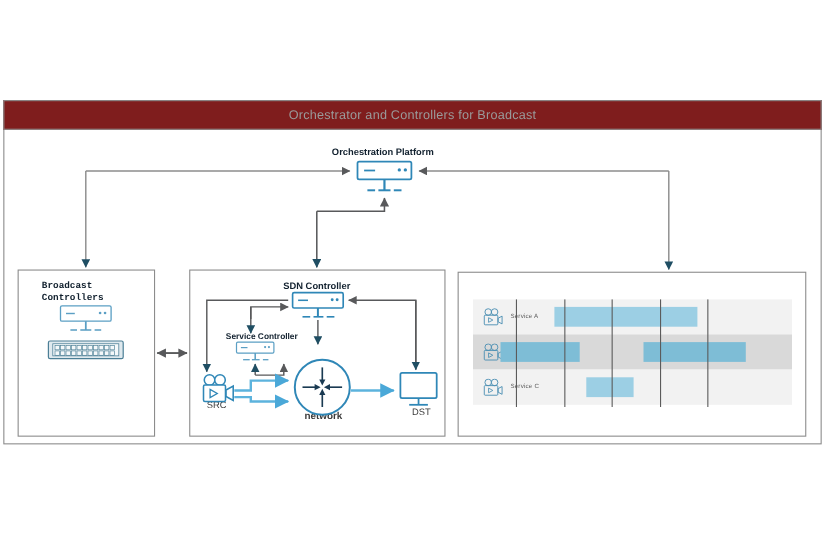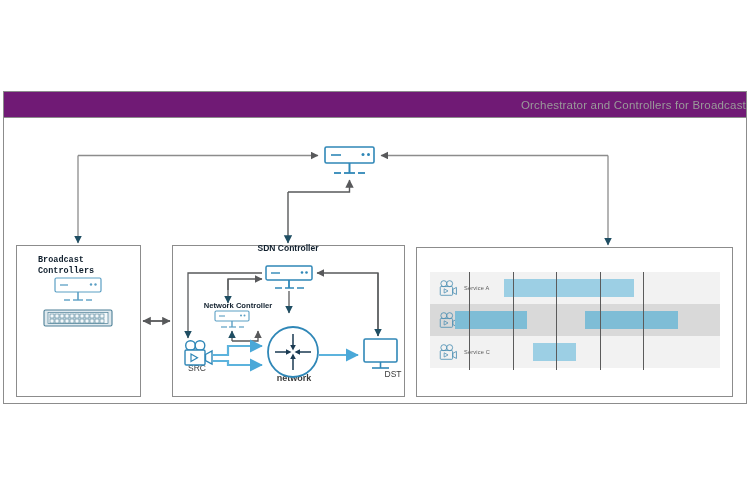--- a/index.html
+++ b/index.html
@@ -1,19 +1,19 @@
 <!DOCTYPE html>
 <html><head>
 <meta charset="utf-8">
 <style>
   html,body{margin:0;padding:0;background:#ffffff;}
   body{width:750px;height:500px;overflow:hidden;font-family:"Liberation Sans",sans-serif;}
   #stage{position:relative;width:750px;height:500px;background:#ffffff;}
   .outer-frame{position:absolute;left:3px;top:91px;width:744px;height:313px;border:1.5px solid #8c8c8c;box-sizing:border-box;background:#fff;}
-  .title-bar{position:absolute;left:3px;top:91px;width:744px;height:27px;border:1.5px solid #8c8c8c;box-sizing:border-box;background:#701a75;display:flex;align-items:center;justify-content:flex-end;}
+  .title-bar{position:absolute;left:3px;top:91px;width:744px;height:27px;border:1.5px solid #8c8c8c;box-sizing:border-box;background:#7f1d1d;display:flex;align-items:center;justify-content:center;}
   .title-bar span{font-size:11.5px;color:#9a9a9a;letter-spacing:.2px;}
   .panel{position:absolute;border:1.5px solid #8c8c8c;box-sizing:border-box;background:#fff;}
   .panel-label{position:absolute;font-size:8.5px;font-weight:bold;color:#11202e;line-height:1.25;font-family:Liberation Mono, monospace;}
   .blk-label{position:absolute;font-size:8.5px;font-weight:bold;color:#11202e;text-align:center;}
   .svg-layer{position:absolute;left:0;top:0;width:750px;height:500px;pointer-events:none;}
   .gantt{position:absolute;overflow:hidden;}
   .grow{position:absolute;left:0;width:100%;display:flex;align-items:center;}
   .grow-label{font-size:5.6px;color:#5a5a5a;margin-left:4px;letter-spacing:.2px;}
   .cam-ico{width:22px;height:17px;margin-left:8px;flex:0 0 auto;}
   .bar{position:absolute;}
@@ -22,34 +22,35 @@
 </head>
 <body>
 
 <div id="stage">
 
   <div class="outer-frame"></div>
   <div class="title-bar">
     <span>Orchestrator and Controllers for Broadcast</span>
   </div>
 
+  <div class="blk-label" style="left:258px;top:133px;width:180px;">Orchestration Platform</div>
 
   <div class="panel" style="left:16px;top:245px;width:125px;height:152px;"></div>
   <div class="panel" style="left:172px;top:245px;width:233px;height:152px;"></div>
   <div class="panel" style="left:416px;top:247px;width:317px;height:150px;"></div>
 
   <div class="panel-label" style="left:38px;top:255px;width:82px;">
     <div>Broadcast</div>
     <div>Controllers</div>
   </div>
-  <div class="blk-label" style="left:228px;top:243px;width:120px;">SDN Controller</div>
-  <div class="blk-label" style="left:193px;top:301px;width:90px;font-size:7.6px;">Network Controller</div>
+  <div class="blk-label" style="left:228px;top:255px;width:120px;">SDN Controller</div>
+  <div class="blk-label" style="left:193px;top:301px;width:90px;font-size:7.6px;">Service Controller</div>
   <div class="blk-label" style="left:182px;top:363px;width:30px;font-weight:normal;font-size:8.5px;color:#3a3a3a;">SRC</div>
   <div class="blk-label" style="left:266px;top:373px;width:56px;font-weight:bold;font-size:9px;color:#3a3a3a;">network</div>
-  <div class="blk-label" style="left:378px;top:369px;width:30px;font-weight:normal;font-size:8.5px;color:#3a3a3a;">DST</div>
+  <div class="blk-label" style="left:368px;top:369px;width:30px;font-weight:normal;font-size:8.5px;color:#3a3a3a;">DST</div>
 
   <div class="gantt" style="left:430px;top:272px;width:290px;height:98px;">
 
     <div class="grow" style="top:0px;height:32px;background:#f2f2f2;">
       <svg class="cam-ico" viewBox="0 0 34 26">
         <circle cx="9" cy="5.5" r="4.6" fill="none" stroke="#4c8fb3" stroke-width="1.3"></circle>
         <circle cx="18" cy="5.5" r="4.6" fill="none" stroke="#4c8fb3" stroke-width="1.3"></circle>
         <rect x="3.5" y="10" width="19" height="13.5" rx="1.2" fill="none" stroke="#4c8fb3" stroke-width="1.3"></rect>
         <polygon points="9.5,13.5 9.5,20 15.5,16.8" fill="none" stroke="#4c8fb3" stroke-width="1.2"></polygon>
         <path d="M23,14.2 L28.5,11.3 L28.5,22.2 L23,19.3 Z" fill="none" stroke="#4c8fb3" stroke-width="1.3"></path>

